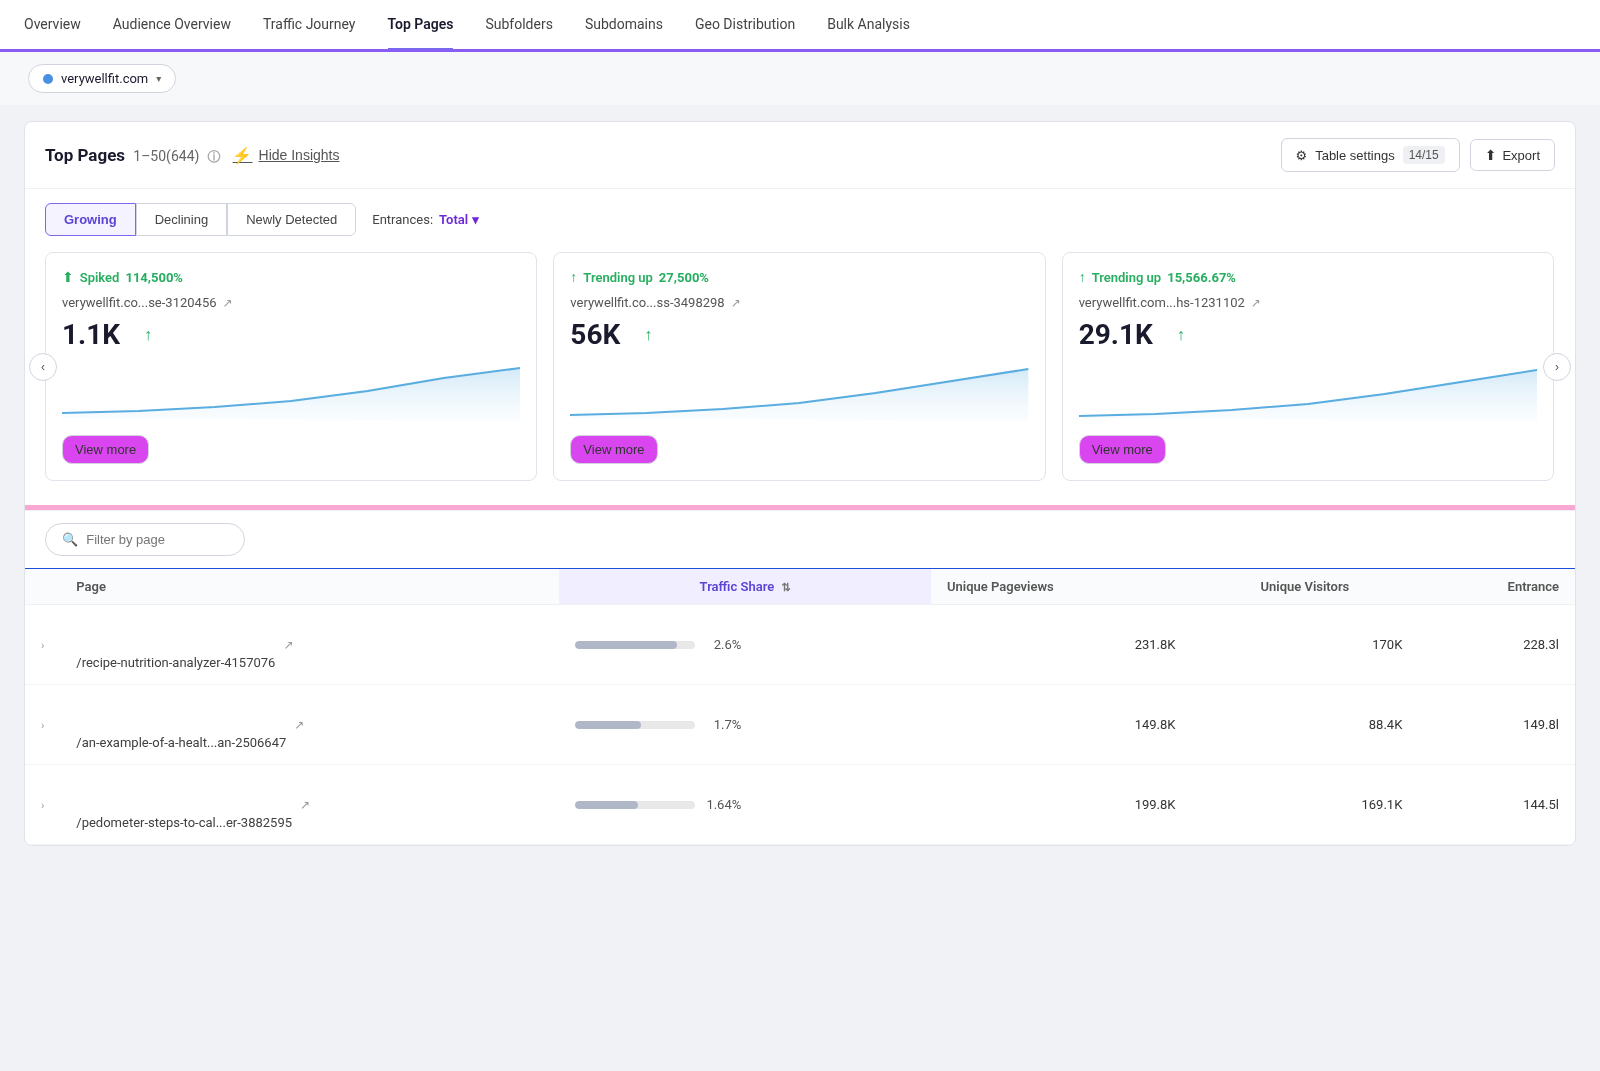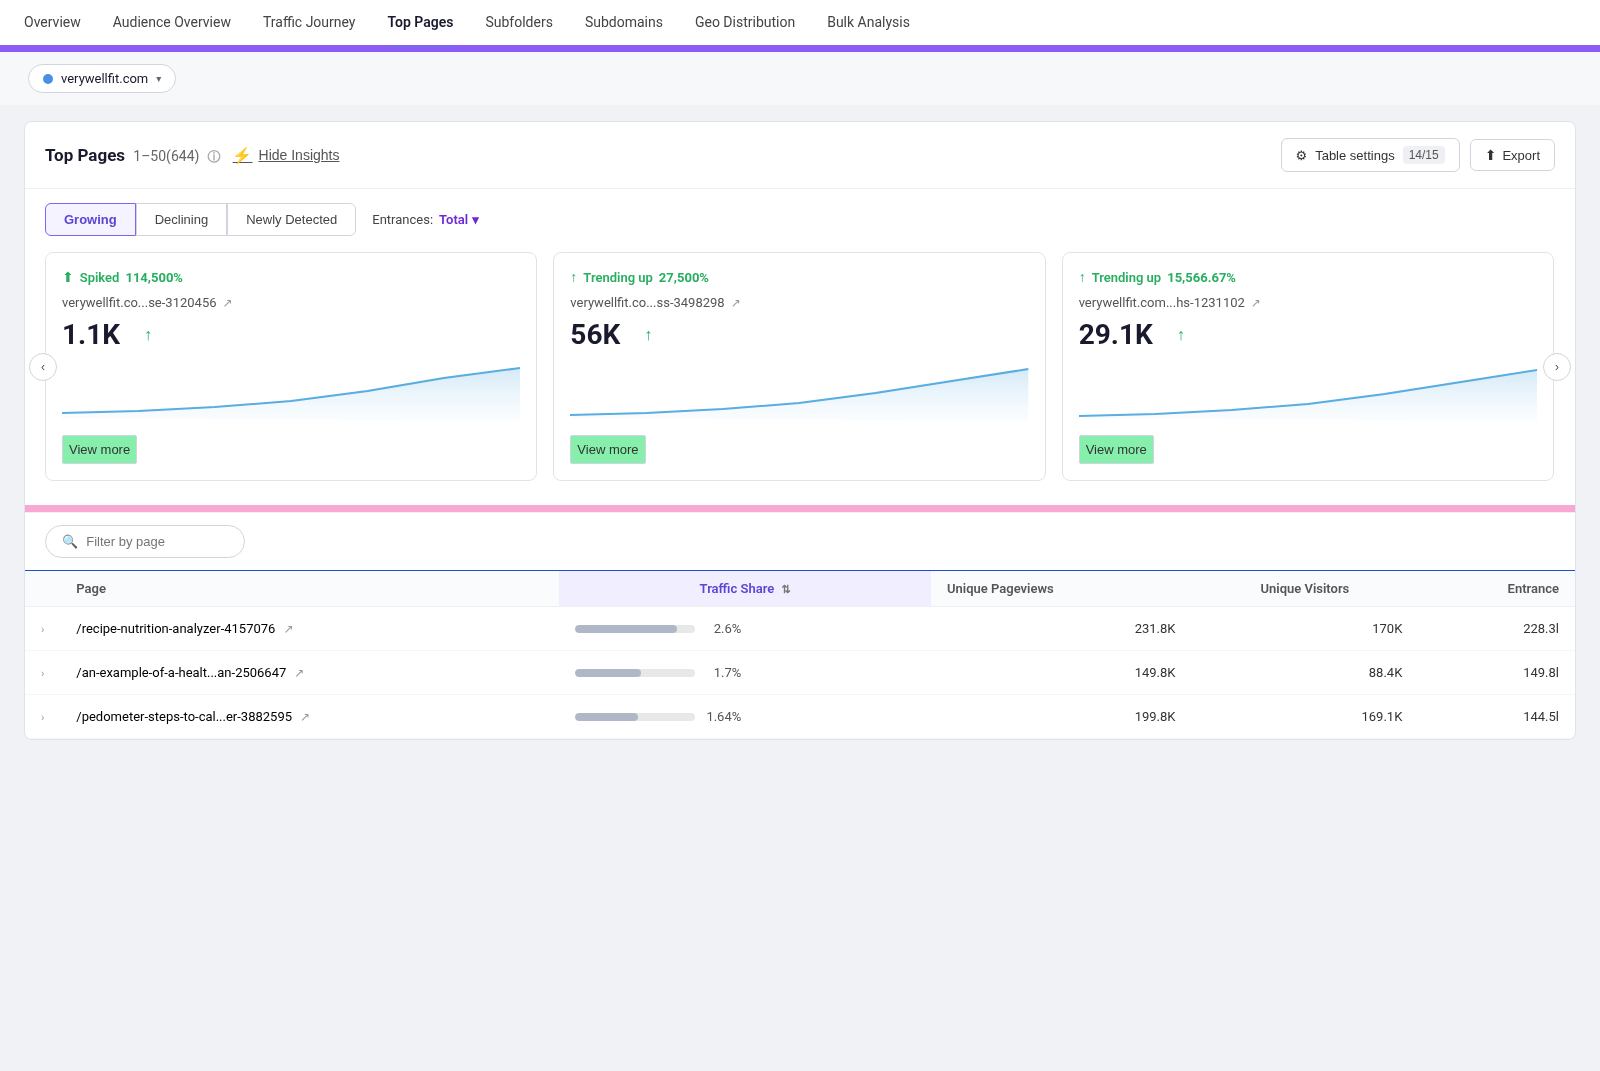--- a/index.html
+++ b/index.html
@@ -6,21 +6,21 @@
     body {
       font-family: -apple-system, BlinkMacSystemFont, 'Segoe UI', Roboto, sans-serif;
       background: #f0f2f5;
       font-size: 14px;
       color: #1a1a2e;
     }
 
     
     .top-nav {
       background: #fff;
-      border-bottom: 7px solid #8b5cf6;
+      border-bottom: 3px solid #8b5cf6;
       display: flex;
       align-items: center;
       padding: 0 24px;
       height: 52px;
       gap: 32px;
     }
     .top-nav a {
       text-decoration: none;
       color: #444;
       font-size: 14px;
@@ -272,23 +272,23 @@
     .card-chart {
       height: 60px;
       margin-bottom: 12px;
     }
     .card-chart svg {
       width: 100%;
       height: 100%;
     }
     .btn-view-more {
       border: 1px solid #d0d5dd;
-      border-radius: 2px;
-      padding: 6px 6px;
-      background: #86efac;
+      border-radius: 10px;
+      padding: 6px 12px;
+      background: #d946ef;
       font-size: 13px;
       color: #333;
       cursor: pointer;
     }
 
     
     .carousel-nav-left, .carousel-nav-right {
       position: absolute;
       top: 50%;
       transform: translateY(-50%);
@@ -365,22 +365,23 @@
       color: #999;
       cursor: pointer;
       font-size: 11px;
     }
     .page-cell {
       display: flex;
       align-items: center;
       gap: 8px;
     }
     .page-link {
-      color: #000000;
-      font-size: 13px;
+      color: #404040;
+      font-size: 13px;
+      margin-top: 36px;
     }
     .traffic-bar-cell {
       display: flex;
       align-items: center;
       gap: 10px;
     }
     .traffic-bar-bg {
       width: 120px;
       height: 8px;
       background: #e8e8e8;
@@ -412,21 +413,21 @@
       overflow-x: auto;
     }
 
     
     .cards-wrapper {
       position: relative;
       padding: 0;
     }
 
     .insights-section {
-      border-bottom: 7px solid #f9a8d4;
+      border-bottom: 5px solid #f9a8d4;
       padding-bottom: 8px;
     }
   </style>
 </head>
 <body>
 
 <nav class="top-nav">
   <a href="#">Overview</a>
   <a href="#">Audience Overview</a>
   <a href="#">Traffic Journey</a>

